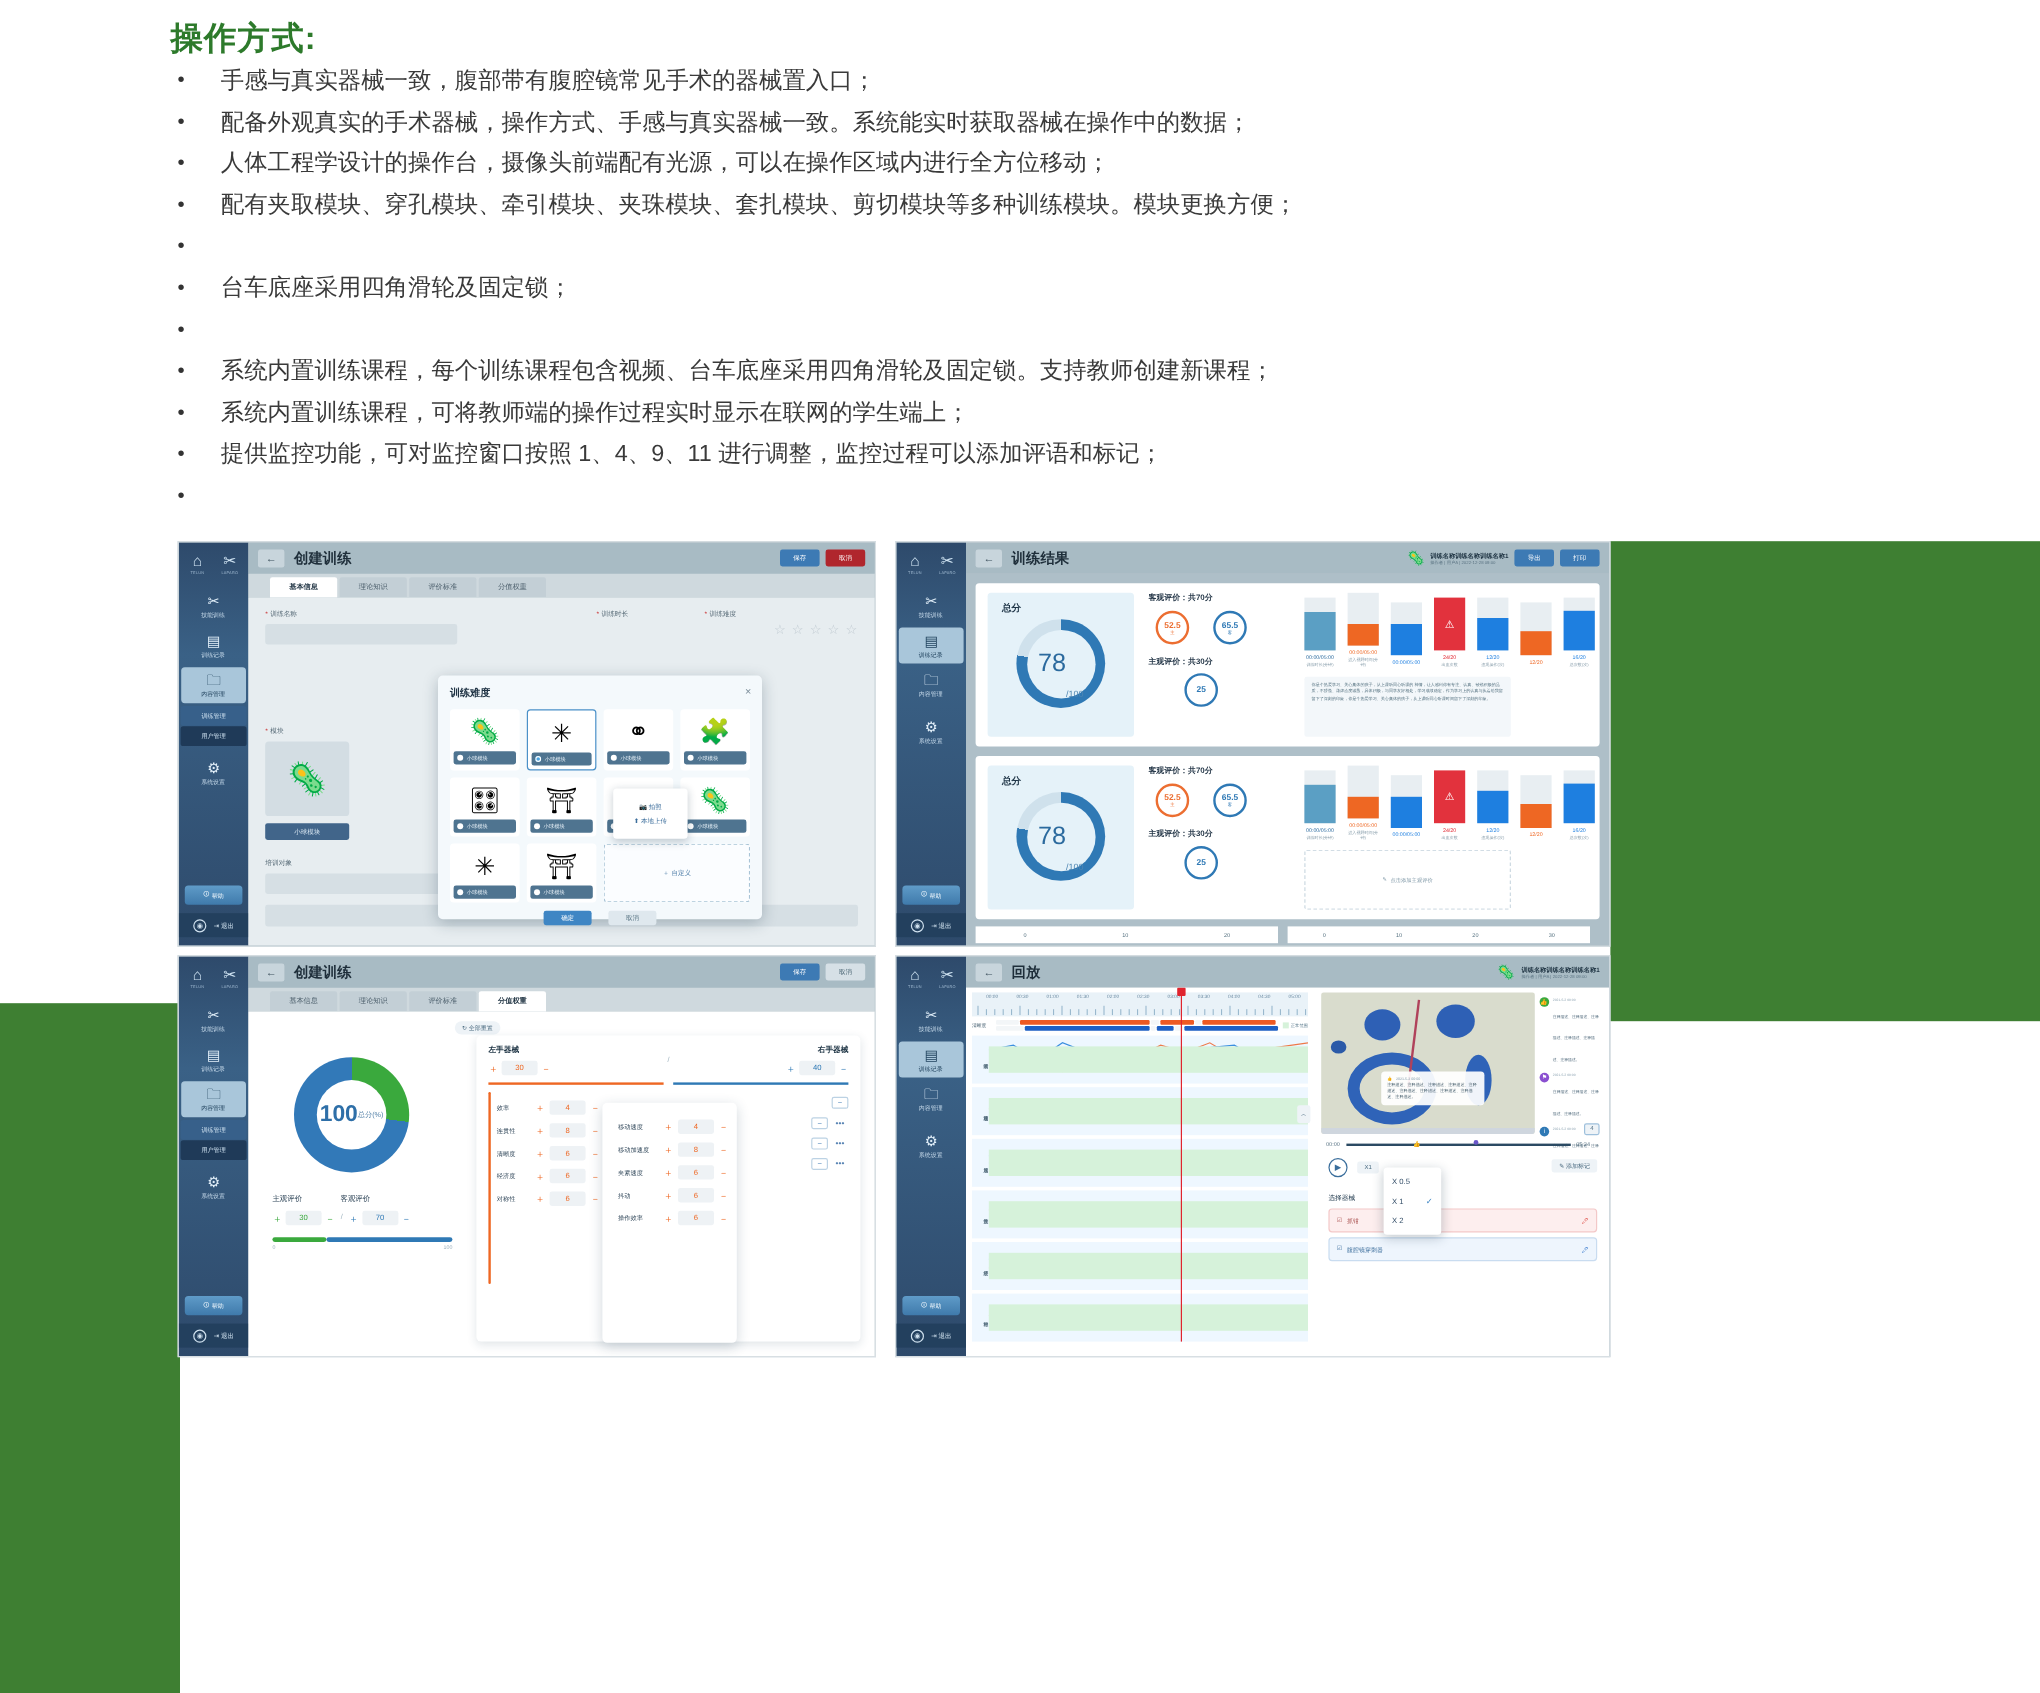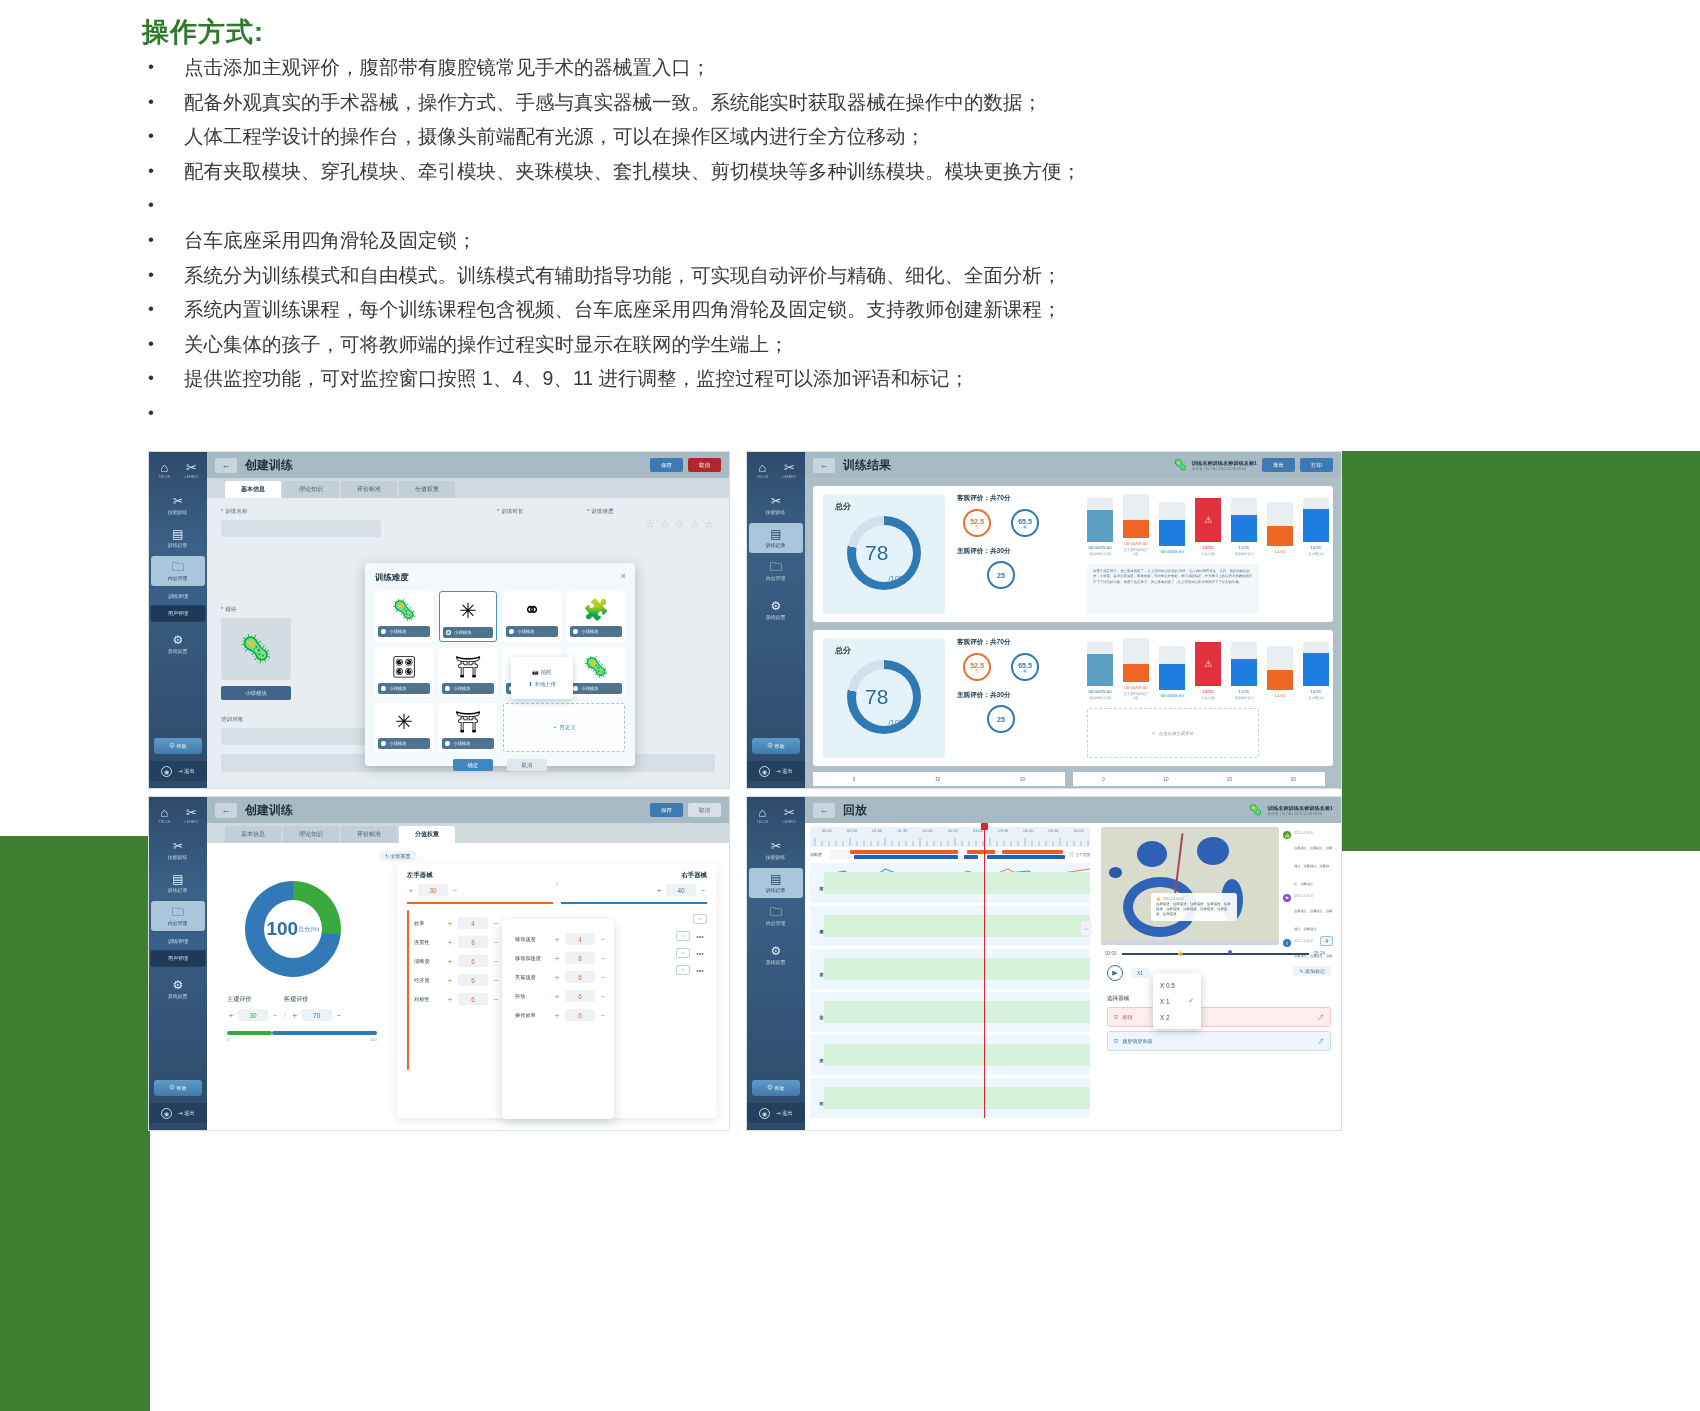--- a/index.html
+++ b/index.html
@@ -298,21 +298,21 @@
 <body>
 
 <div class="green-block" id="green-right"></div>
 <div class="green-block" id="green-bottom"></div>
 
 <div id="doc-title">操作方式:</div>
 
 <div id="feature-list">
     <div class="bullet-row">
       <span class="bullet-dot">•</span>
-      <span class="bullet-text">点击添加主观评价，腹部带有腹腔镜常见手术的器械置入口；</span>
+      <span class="bullet-text">手感与真实器械一致，腹部带有腹腔镜常见手术的器械置入口；</span>
     </div>
     <div class="bullet-row">
       <span class="bullet-dot">•</span>
       <span class="bullet-text">配备外观真实的手术器械，操作方式、手感与真实器械一致。系统能实时获取器械在操作中的数据；</span>
     </div>
     <div class="bullet-row">
       <span class="bullet-dot">•</span>
       <span class="bullet-text">人体工程学设计的操作台，摄像头前端配有光源，可以在操作区域内进行全方位移动；</span>
     </div>
     <div class="bullet-row">
@@ -321,29 +321,28 @@
     </div>
     <div class="bullet-row">
       <span class="bullet-dot">•</span>
     </div>
     <div class="bullet-row">
       <span class="bullet-dot">•</span>
       <span class="bullet-text">台车底座采用四角滑轮及固定锁；</span>
     </div>
     <div class="bullet-row">
       <span class="bullet-dot">•</span>
-      <span class="bullet-text">系统分为训练模式和自由模式。训练模式有辅助指导功能，可实现自动评价与精确、细化、全面分析；</span>
     </div>
     <div class="bullet-row">
       <span class="bullet-dot">•</span>
       <span class="bullet-text">系统内置训练课程，每个训练课程包含视频、台车底座采用四角滑轮及固定锁。支持教师创建新课程；</span>
     </div>
     <div class="bullet-row">
       <span class="bullet-dot">•</span>
-      <span class="bullet-text">关心集体的孩子，可将教师端的操作过程实时显示在联网的学生端上；</span>
+      <span class="bullet-text">系统内置训练课程，可将教师端的操作过程实时显示在联网的学生端上；</span>
     </div>
     <div class="bullet-row">
       <span class="bullet-dot">•</span>
       <span class="bullet-text">提供监控功能，可对监控窗口按照 1、4、9、11 进行调整，监控过程可以添加评语和标记；</span>
     </div>
     <div class="bullet-row">
       <span class="bullet-dot">•</span>
     </div>
   </div>
 

